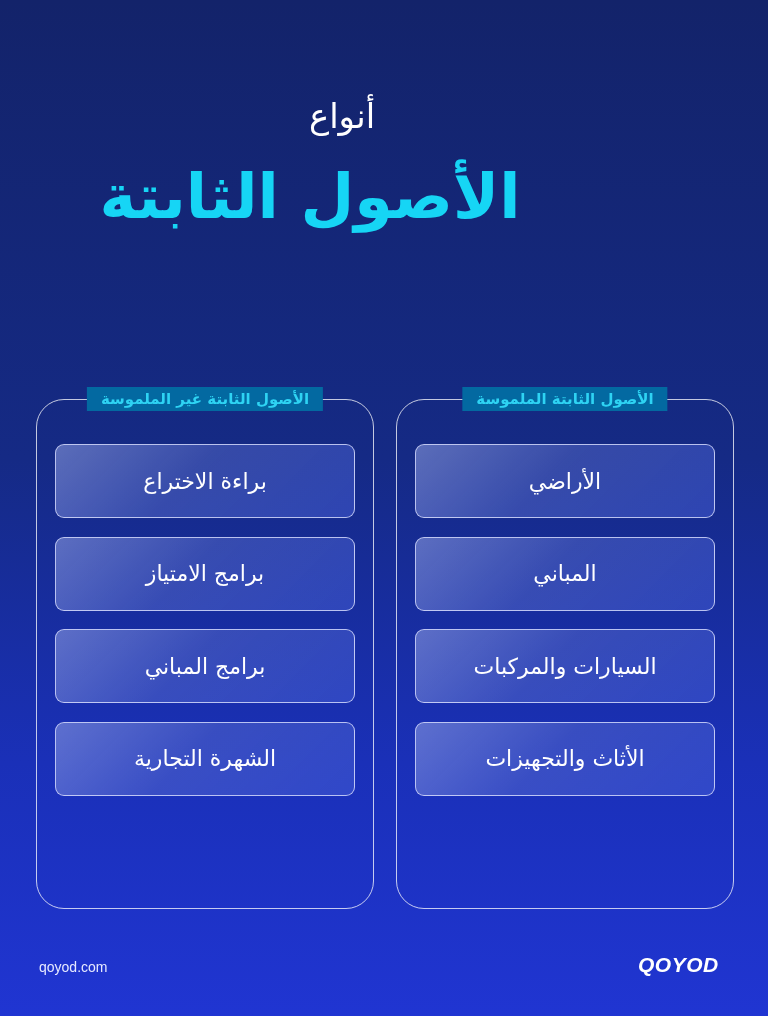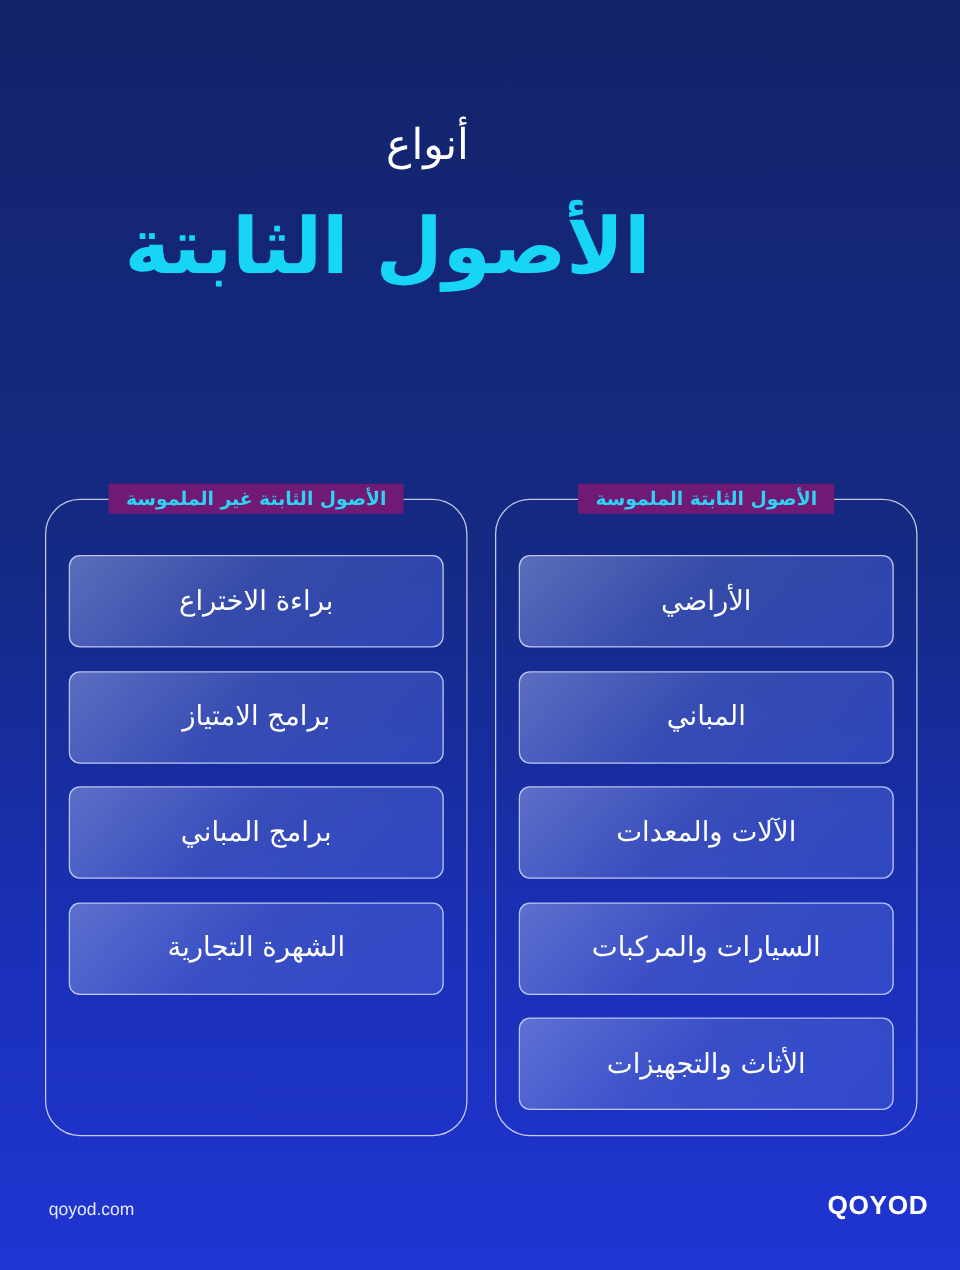--- a/index.html
+++ b/index.html
@@ -24,53 +24,52 @@
     border-radius:28px;
     box-sizing:border-box;
   }
   .panel.left { left:36px; }
   .panel.right { left:396px; }
   .panel-label {
     position:absolute; top:-13px; left:50%; transform:translateX(-50%);
     white-space:nowrap; direction:rtl;
     font-size:15px; color:#2ed3f3; font-weight:bold;
     padding:0 14px;
-    background:#701a75;
+    background:#0369a1;
     line-height:24px;
   }
   .cards { position:absolute; top:44px; left:18px; right:18px; }
   .card {
     height:74px; margin-bottom:18.5px;
     border:1.5px solid rgba(220,225,255,0.8);
     border-radius:9px; box-sizing:border-box;
     background: linear-gradient(135deg, rgba(150,165,230,0.55) 0%, rgba(95,115,210,0.45) 45%, rgba(70,95,215,0.5) 100%);
     display:flex; align-items:center; justify-content:center;
     direction:rtl; font-size:22px; color:#ffffff;
   }
   .footer-url {
     position:absolute; top:959px; left:39px; font-size:14px; color:#e6e9ff;
     font-family:"Liberation Sans", sans-serif;
   }
   .footer-logo {
-    position:absolute; top:953px; left:662px; font-size:21px; font-weight:bold;
-    color:#ffffff; letter-spacing:0.5px; font-family:"Liberation Sans", sans-serif;
+    position:absolute; top:953px; left:638px; font-size:21px; font-weight:bold;
+    color:#ffffff; letter-spacing:0.5px; font-family:"Liberation Sans", sans-serif;font-style:italic;
   }
 </style>
 </head>
 <body>
 
 <div class="title-small">أنواع</div>
 <div class="title-big">الأصول الثابتة</div>
 
 <div class="panel right">
   <div class="panel-label">الأصول الثابتة الملموسة</div>
   <div class="cards">
     <div class="card">الأراضي</div>
     <div class="card">المباني</div>
-    <div class="card">الآلات والمعدات</div>
     <div class="card">السيارات والمركبات</div>
     <div class="card">الأثاث والتجهيزات</div>
   </div>
 </div>
 
 <div class="panel left">
   <div class="panel-label">الأصول الثابتة غير الملموسة</div>
   <div class="cards">
     <div class="card">براءة الاختراع</div>
     <div class="card">برامج الامتياز</div>

